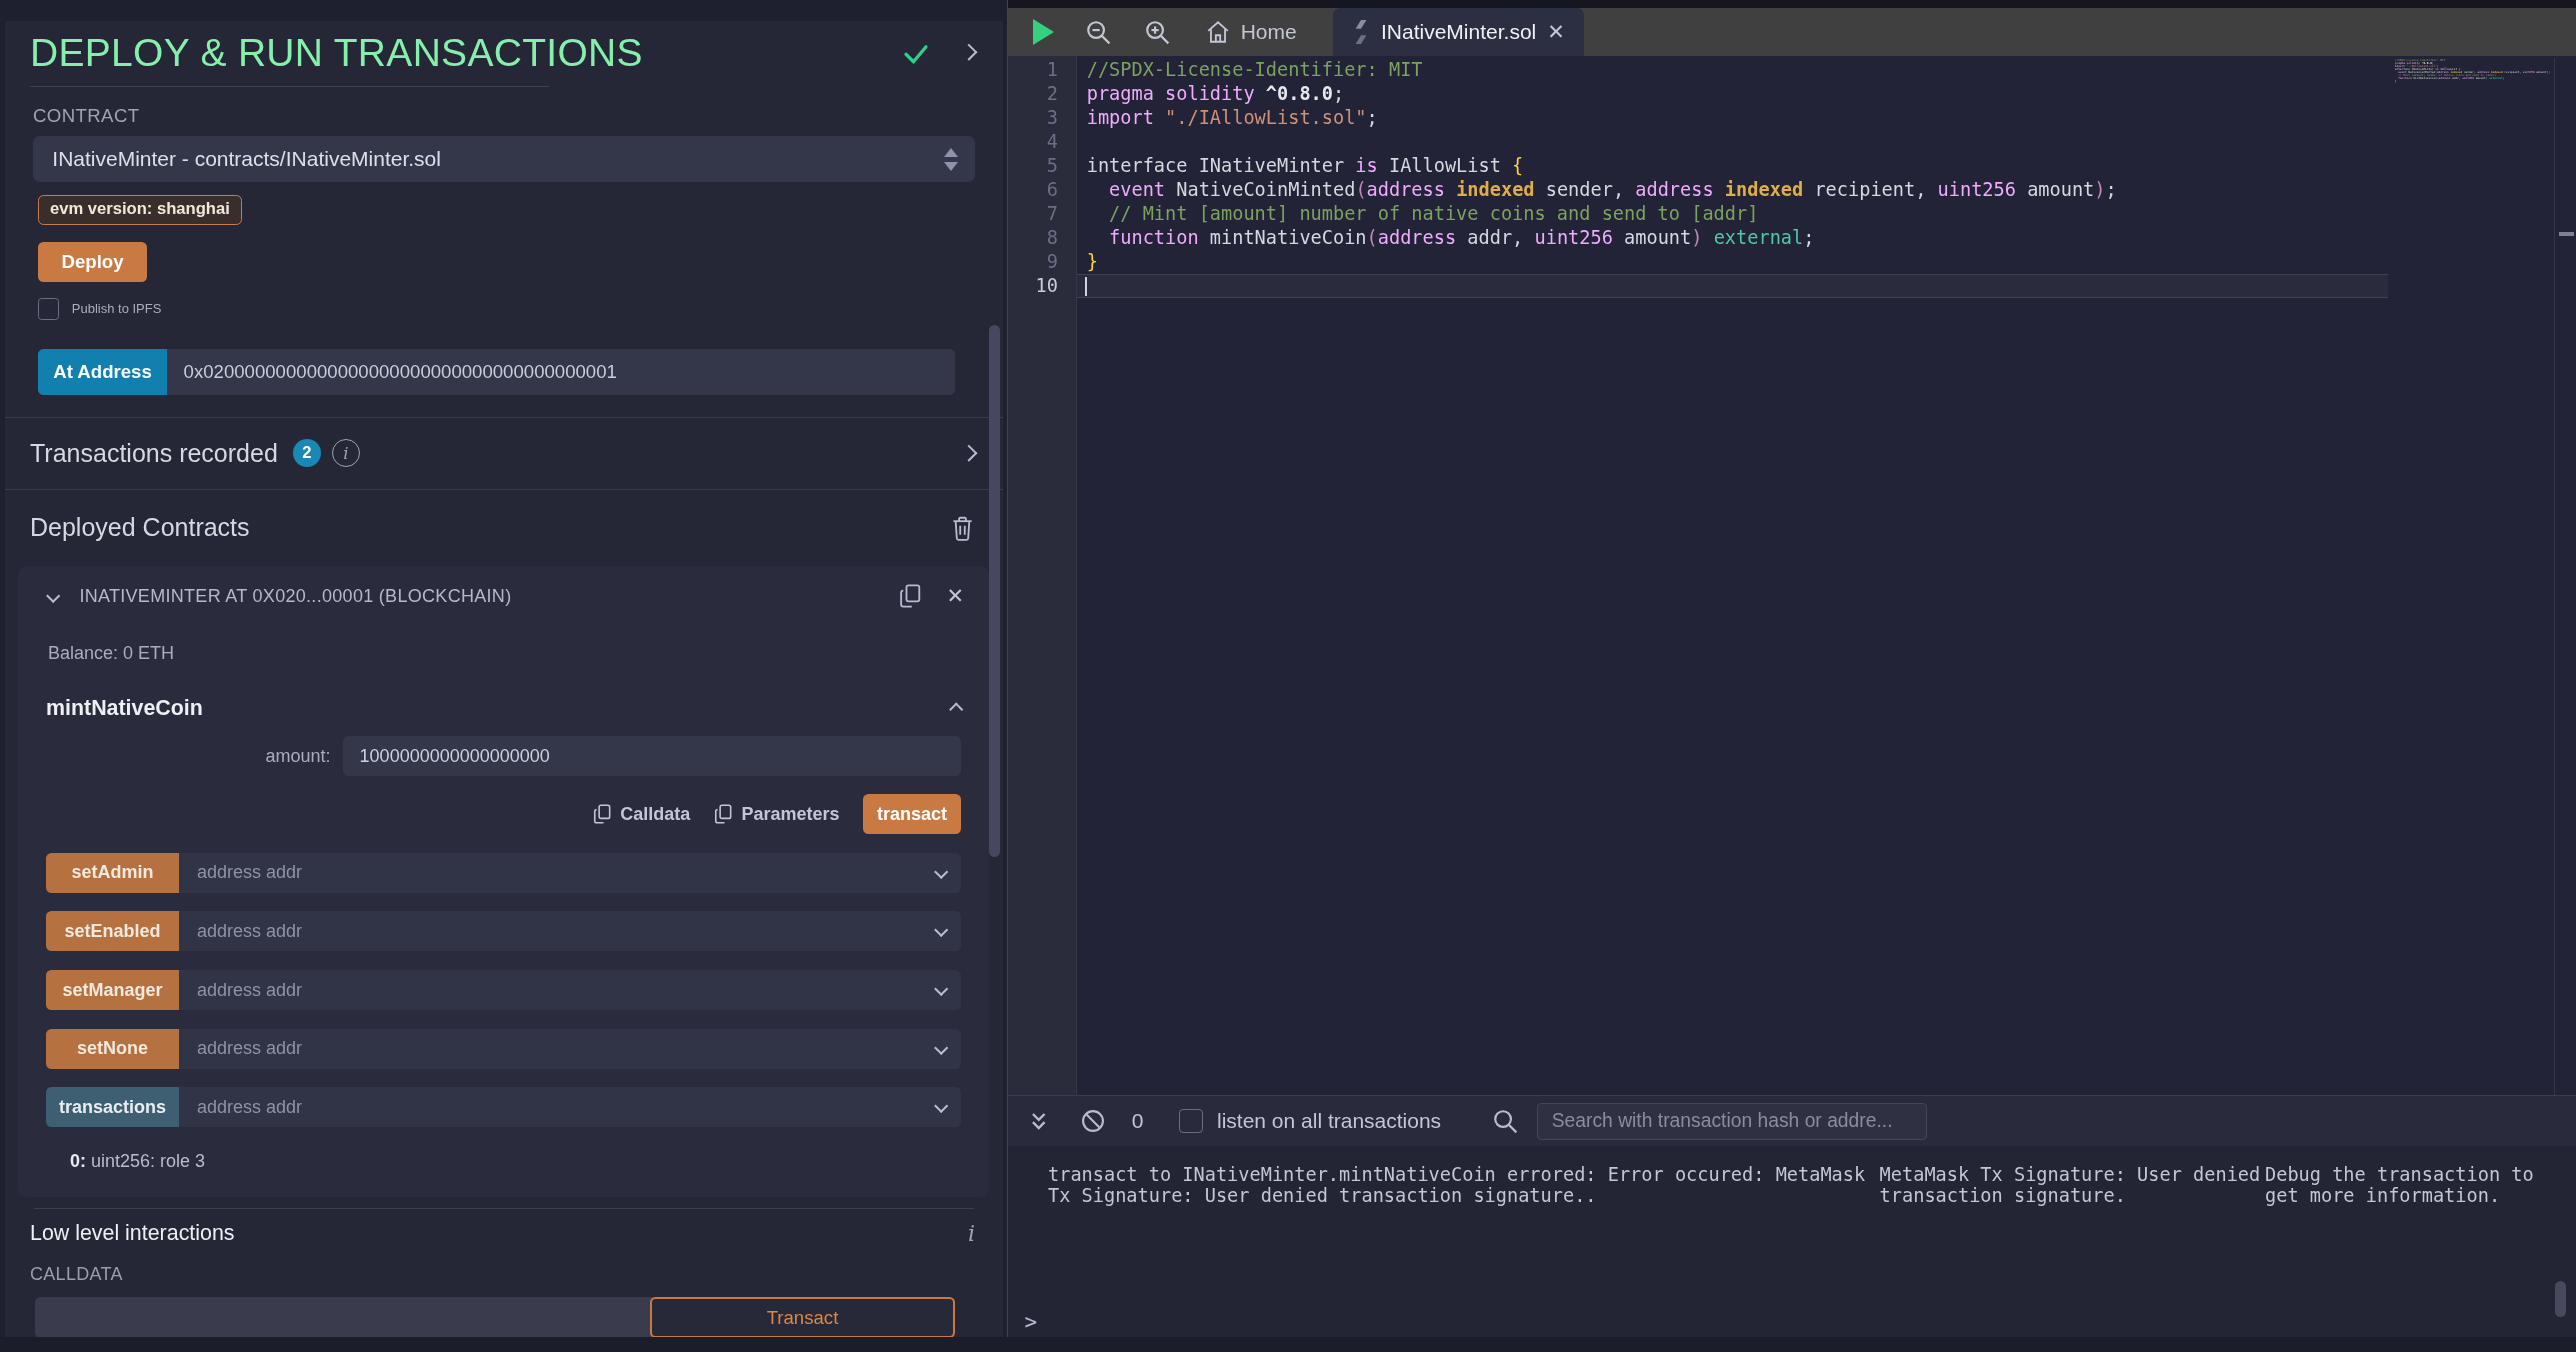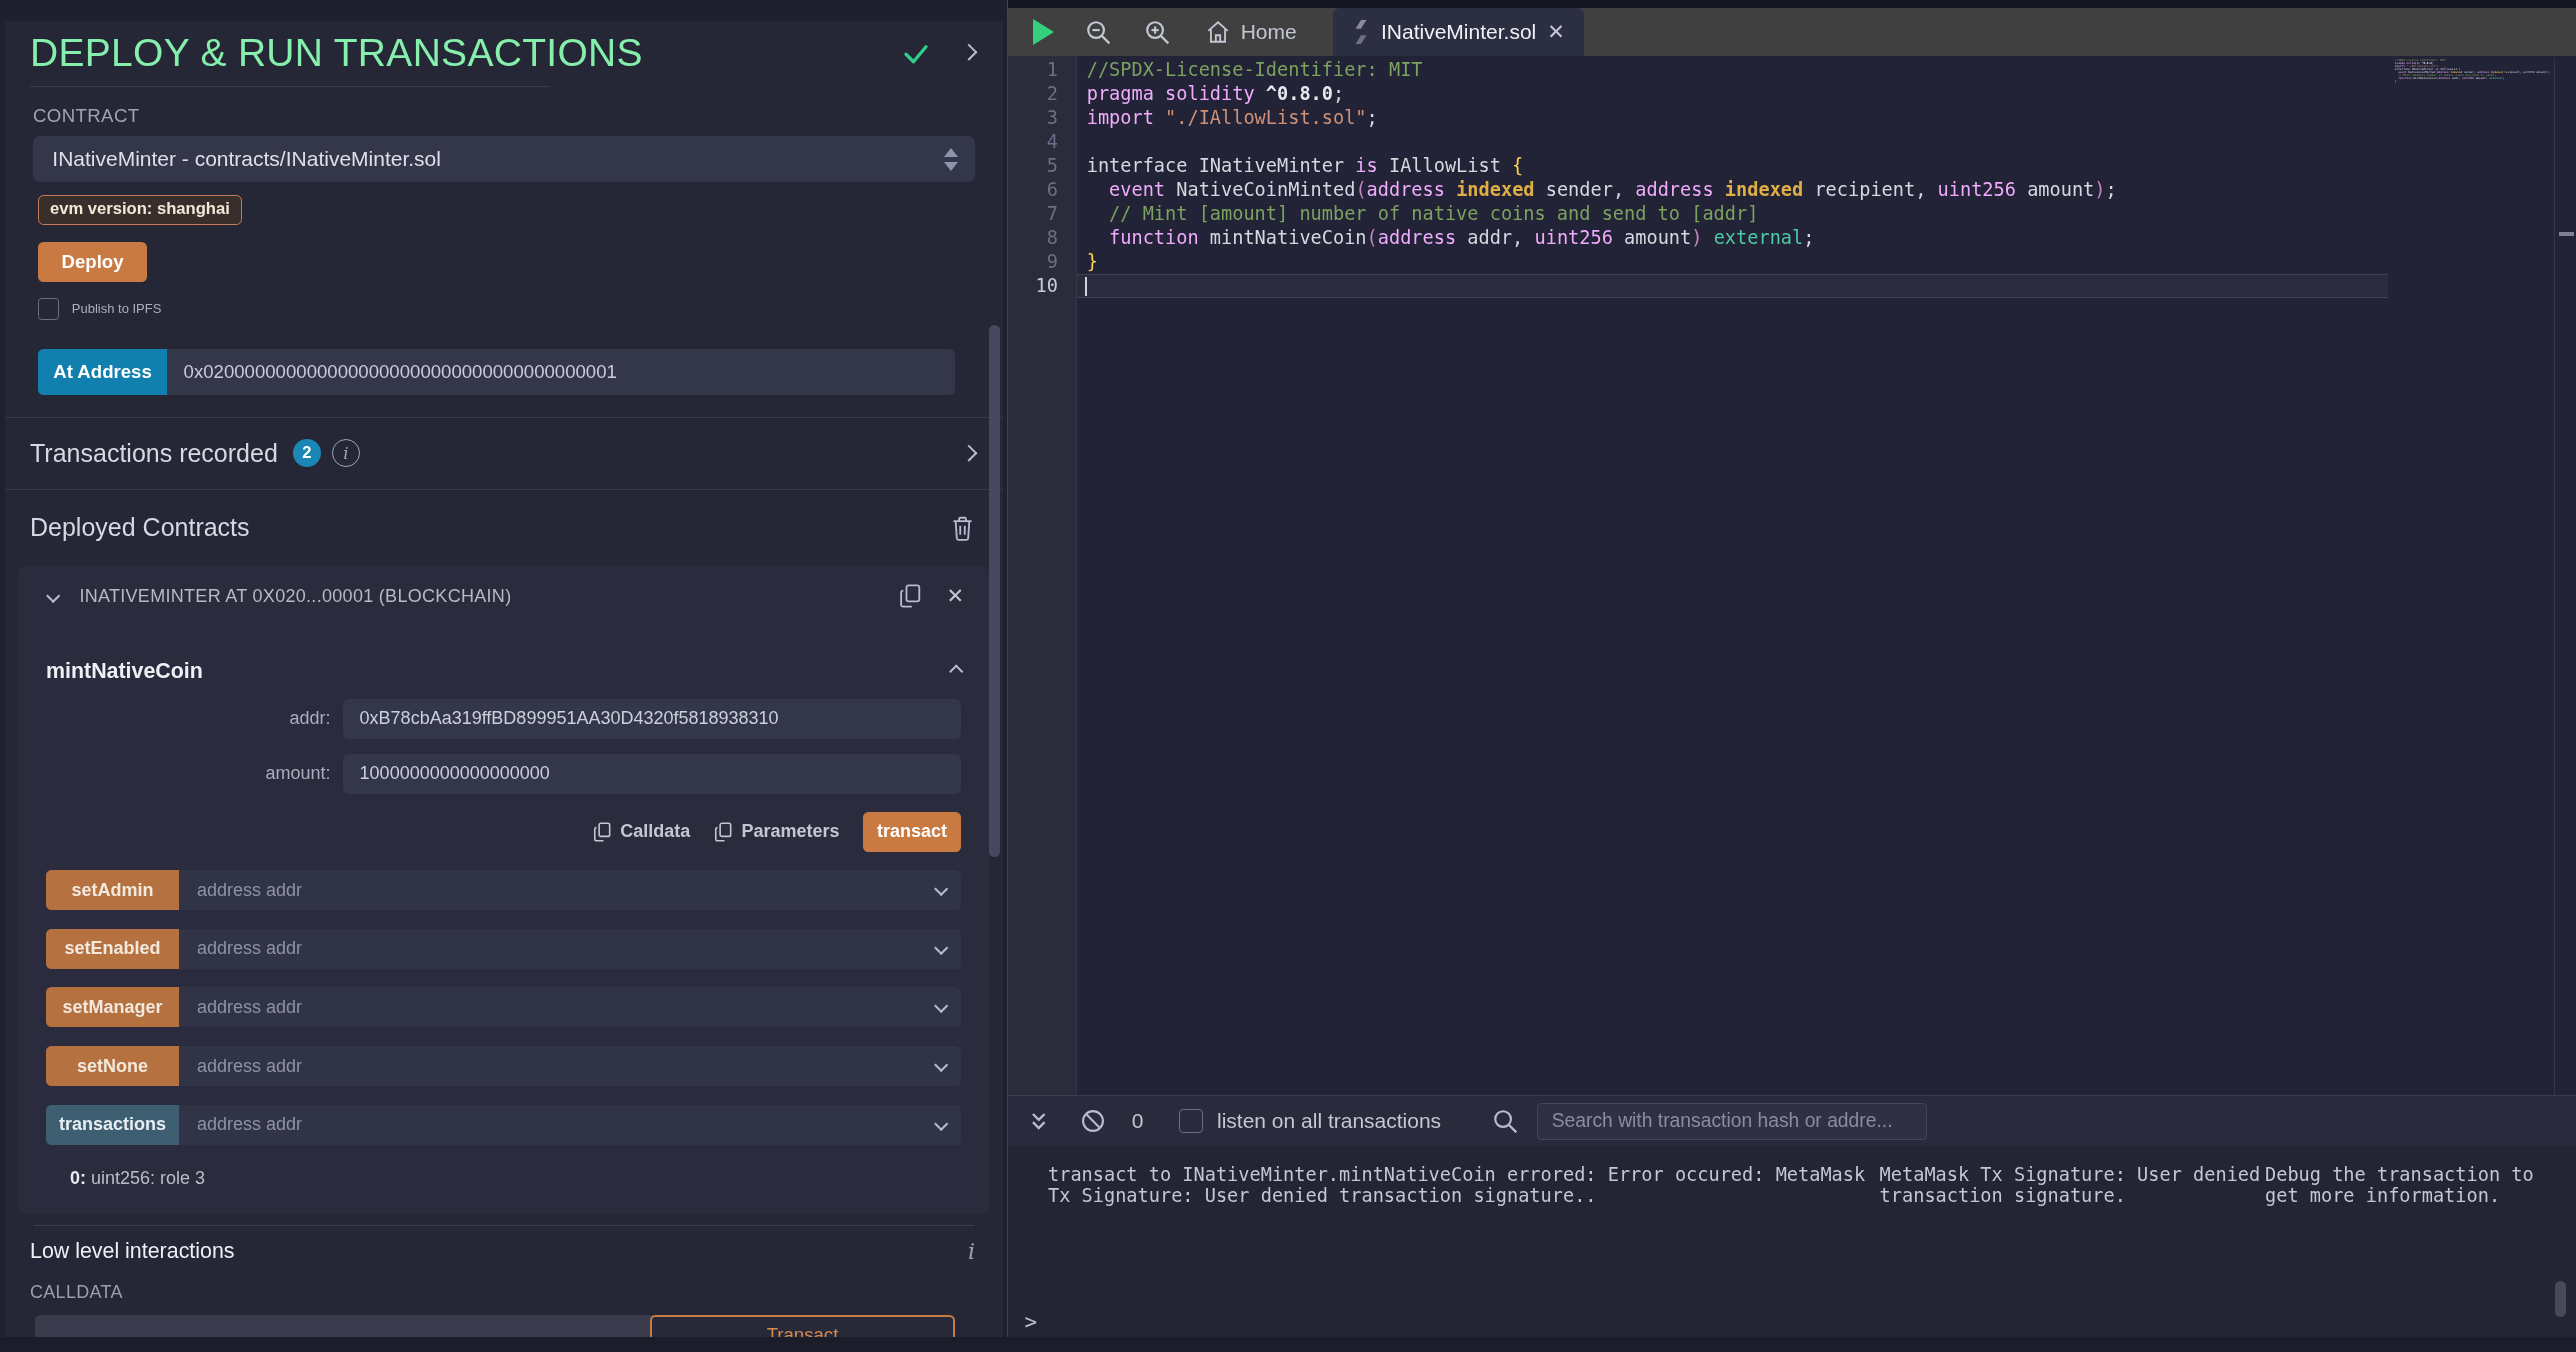--- a/index.html
+++ b/index.html
@@ -226,30 +226,27 @@
           <svg class="icon" width="23.5" height="26" viewBox="0 0 22 24">
               <g fill="none" stroke="#b8bcd0" stroke-width="1.7">
                 <rect x="7" y="2" width="12" height="15" rx="2"></rect>
                 <path d="M4 7 a2 2 0 0 0-2 2 v11 a2 2 0 0 0 2 2 h8"></path>
               </g>
             </svg>
         </span>
         <span style="font-size:21px;color:#c3c7d4;">✕</span>
       </div>
 
+      <div class="card-balance">Balance: 0 ETH</div>
 
       <div class="fn-header">
         <span class="fn-name">mintNativeCoin</span>
         <span class="chev chev-up"></span>
       </div>
 
-      <div class="field-row">
-        <span class="field-label">addr:</span>
-        <input class="field-input" value="0xB78cbAa319ffBD899951AA30D4320f5818938310" style="">
-      </div>
       <div class="field-row">
         <span class="field-label">amount:</span>
         <input class="field-input" value="1000000000000000000" style="">
       </div>
 
       <div class="action-row">
         <span class="link-btn">
           <svg class="icon" width="19.3" height="22" viewBox="0 0 22 24">
               <g fill="none" stroke="#c3c7d4" stroke-width="1.8">
                 <rect x="7" y="2" width="12" height="15" rx="2"></rect>

